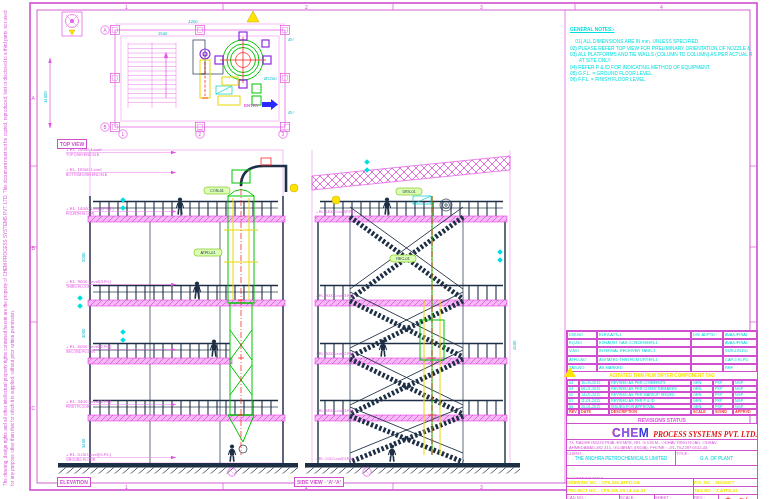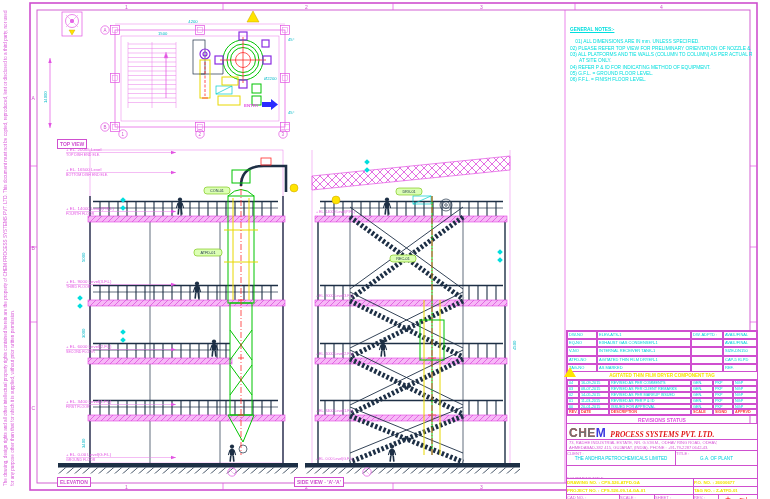--- a/index.html
+++ b/index.html
@@ -47,22 +47,22 @@
   .rev{left:566px;top:379px;width:190px;grid-template-columns:12px 30px 82px 22px 20px auto;
     grid-auto-rows:5.9px;}
   .rev>div{line-height:5.9px;font-size:3.8px;}
   .rev .hd{color:#ff3a3a;font-weight:bold;}
   .status{left:566px;top:414.5px;width:190px;height:8px;border:1px solid #cf4fcf;
     color:#e252e2;font-weight:bold;font-size:5px;text-align:center;line-height:8px;}
   
   .tb{left:566px;top:422.5px;width:190px;border:1px solid #cf4fcf;background:#fff;}
   .tbrow{position:relative;border-bottom:0.5px solid #cf4fcf;overflow:hidden;white-space:nowrap;}
   .logo{height:15px;line-height:15px;padding-left:2px;}
-  .logo .blk{font-weight:bold;font-size:12px;letter-spacing:.5px;color:#737373;
-    text-shadow:0 0 0 #ff2a2a;}
+  .logo .blk{font-weight:bold;font-size:12px;letter-spacing:.5px;color:#8b5cf6;
+    text-shadow:0 0 0 #ff2a2a;margin-left:43px;}
   .logo .blk2{font-weight:bold;font-size:12px;color:#3a3ae0;}
   .logo .script{font-family:"Liberation Serif",serif;font-style:italic;font-weight:bold;
     font-size:7.5px;color:#e01818;}
   .addr{font-size:4.1px;color:#d85ad8;line-height:1.25;padding:0 2px;height:10px;}
   .lbl{color:#d85ad8;font-size:4.1px;}
   .val{color:#00cfdf;font-size:4.6px;text-align:center;}
   .ylw{color:#f5e300;font-size:4.4px;font-weight:bold;}
   .cellrow{display:flex;}
   .cellrow>div{border-right:0.5px solid #cf4fcf;overflow:hidden;}
   .tri{width:0;height:0;border-left:6px solid transparent;border-right:6px solid transparent;

